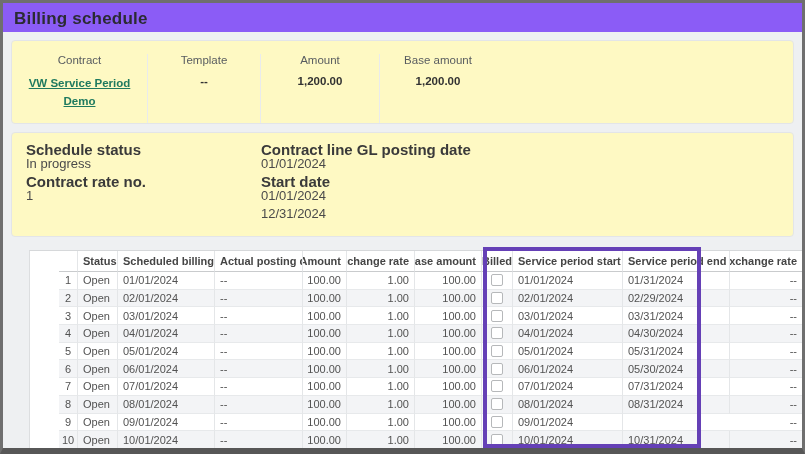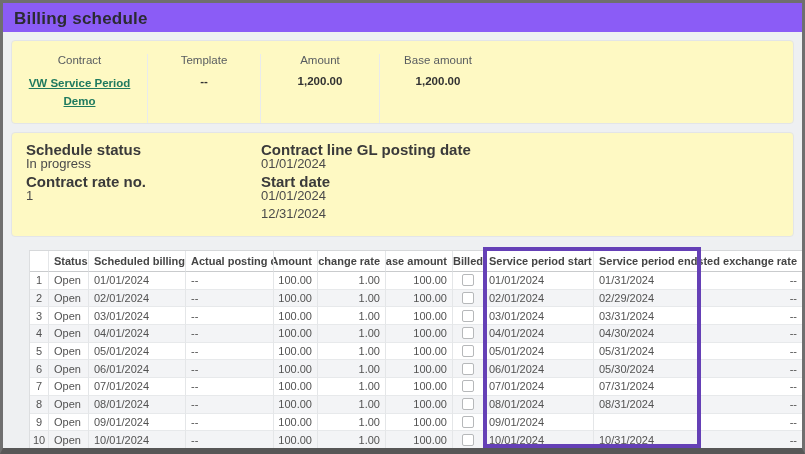--- a/index.html
+++ b/index.html
@@ -25,21 +25,21 @@
   .w1{width:136px}.w2{width:113px}.w3{width:119px}.w4{width:116px}
   
   .details-card{margin-top:8px;height:105px;padding:10px 14px;display:flex;}
   .det-col-left{width:235px;}
   .det-col-right{flex:1;}
   .det-item{margin-bottom:5px;}
   .det-label{font-size:15px;font-weight:bold;color:#3a3a3a;line-height:14px;}
   .det-value{font-size:13px;color:#4a4a4a;line-height:13px;}
   
   .grid{margin:13px 0 0 26px;width:773px;background:#fff;box-sizing:border-box;
-        border-left:1px solid #dcdee0;border-top:1px solid #d6d8da;}
+        border-left:1px solid #dcdee0;border-top:1px solid #d6d8da;padding-left:29px;}
   .tr{display:flex;height:17.7px;box-sizing:border-box;}
   .tr-head{height:21px;}
   .td,.th{box-sizing:border-box;border-right:1px solid #e4e6e8;border-bottom:1px solid #e7e9eb;
       font-size:11px;padding:0 5px;display:flex;align-items:center;overflow:hidden;white-space:nowrap;}
   .th{font-weight:bold;color:#454545;border-bottom:1px solid #c9cbcd;}
   .td{color:#525252;}
   .rows .tr:nth-child(even){background:#f3f4f6;}
   .al{justify-content:flex-start}.ar{justify-content:flex-end}.ac{justify-content:center}
   .c0{width:19px}.c1{width:40px}.c2{width:97px}.c3{width:88px}.c4{width:44px}.c5{width:68px}
   .c6{width:67px}.c7{width:31px}.c8{width:110px}.c9{width:107px}.c10{flex:1;border-right:none;}

